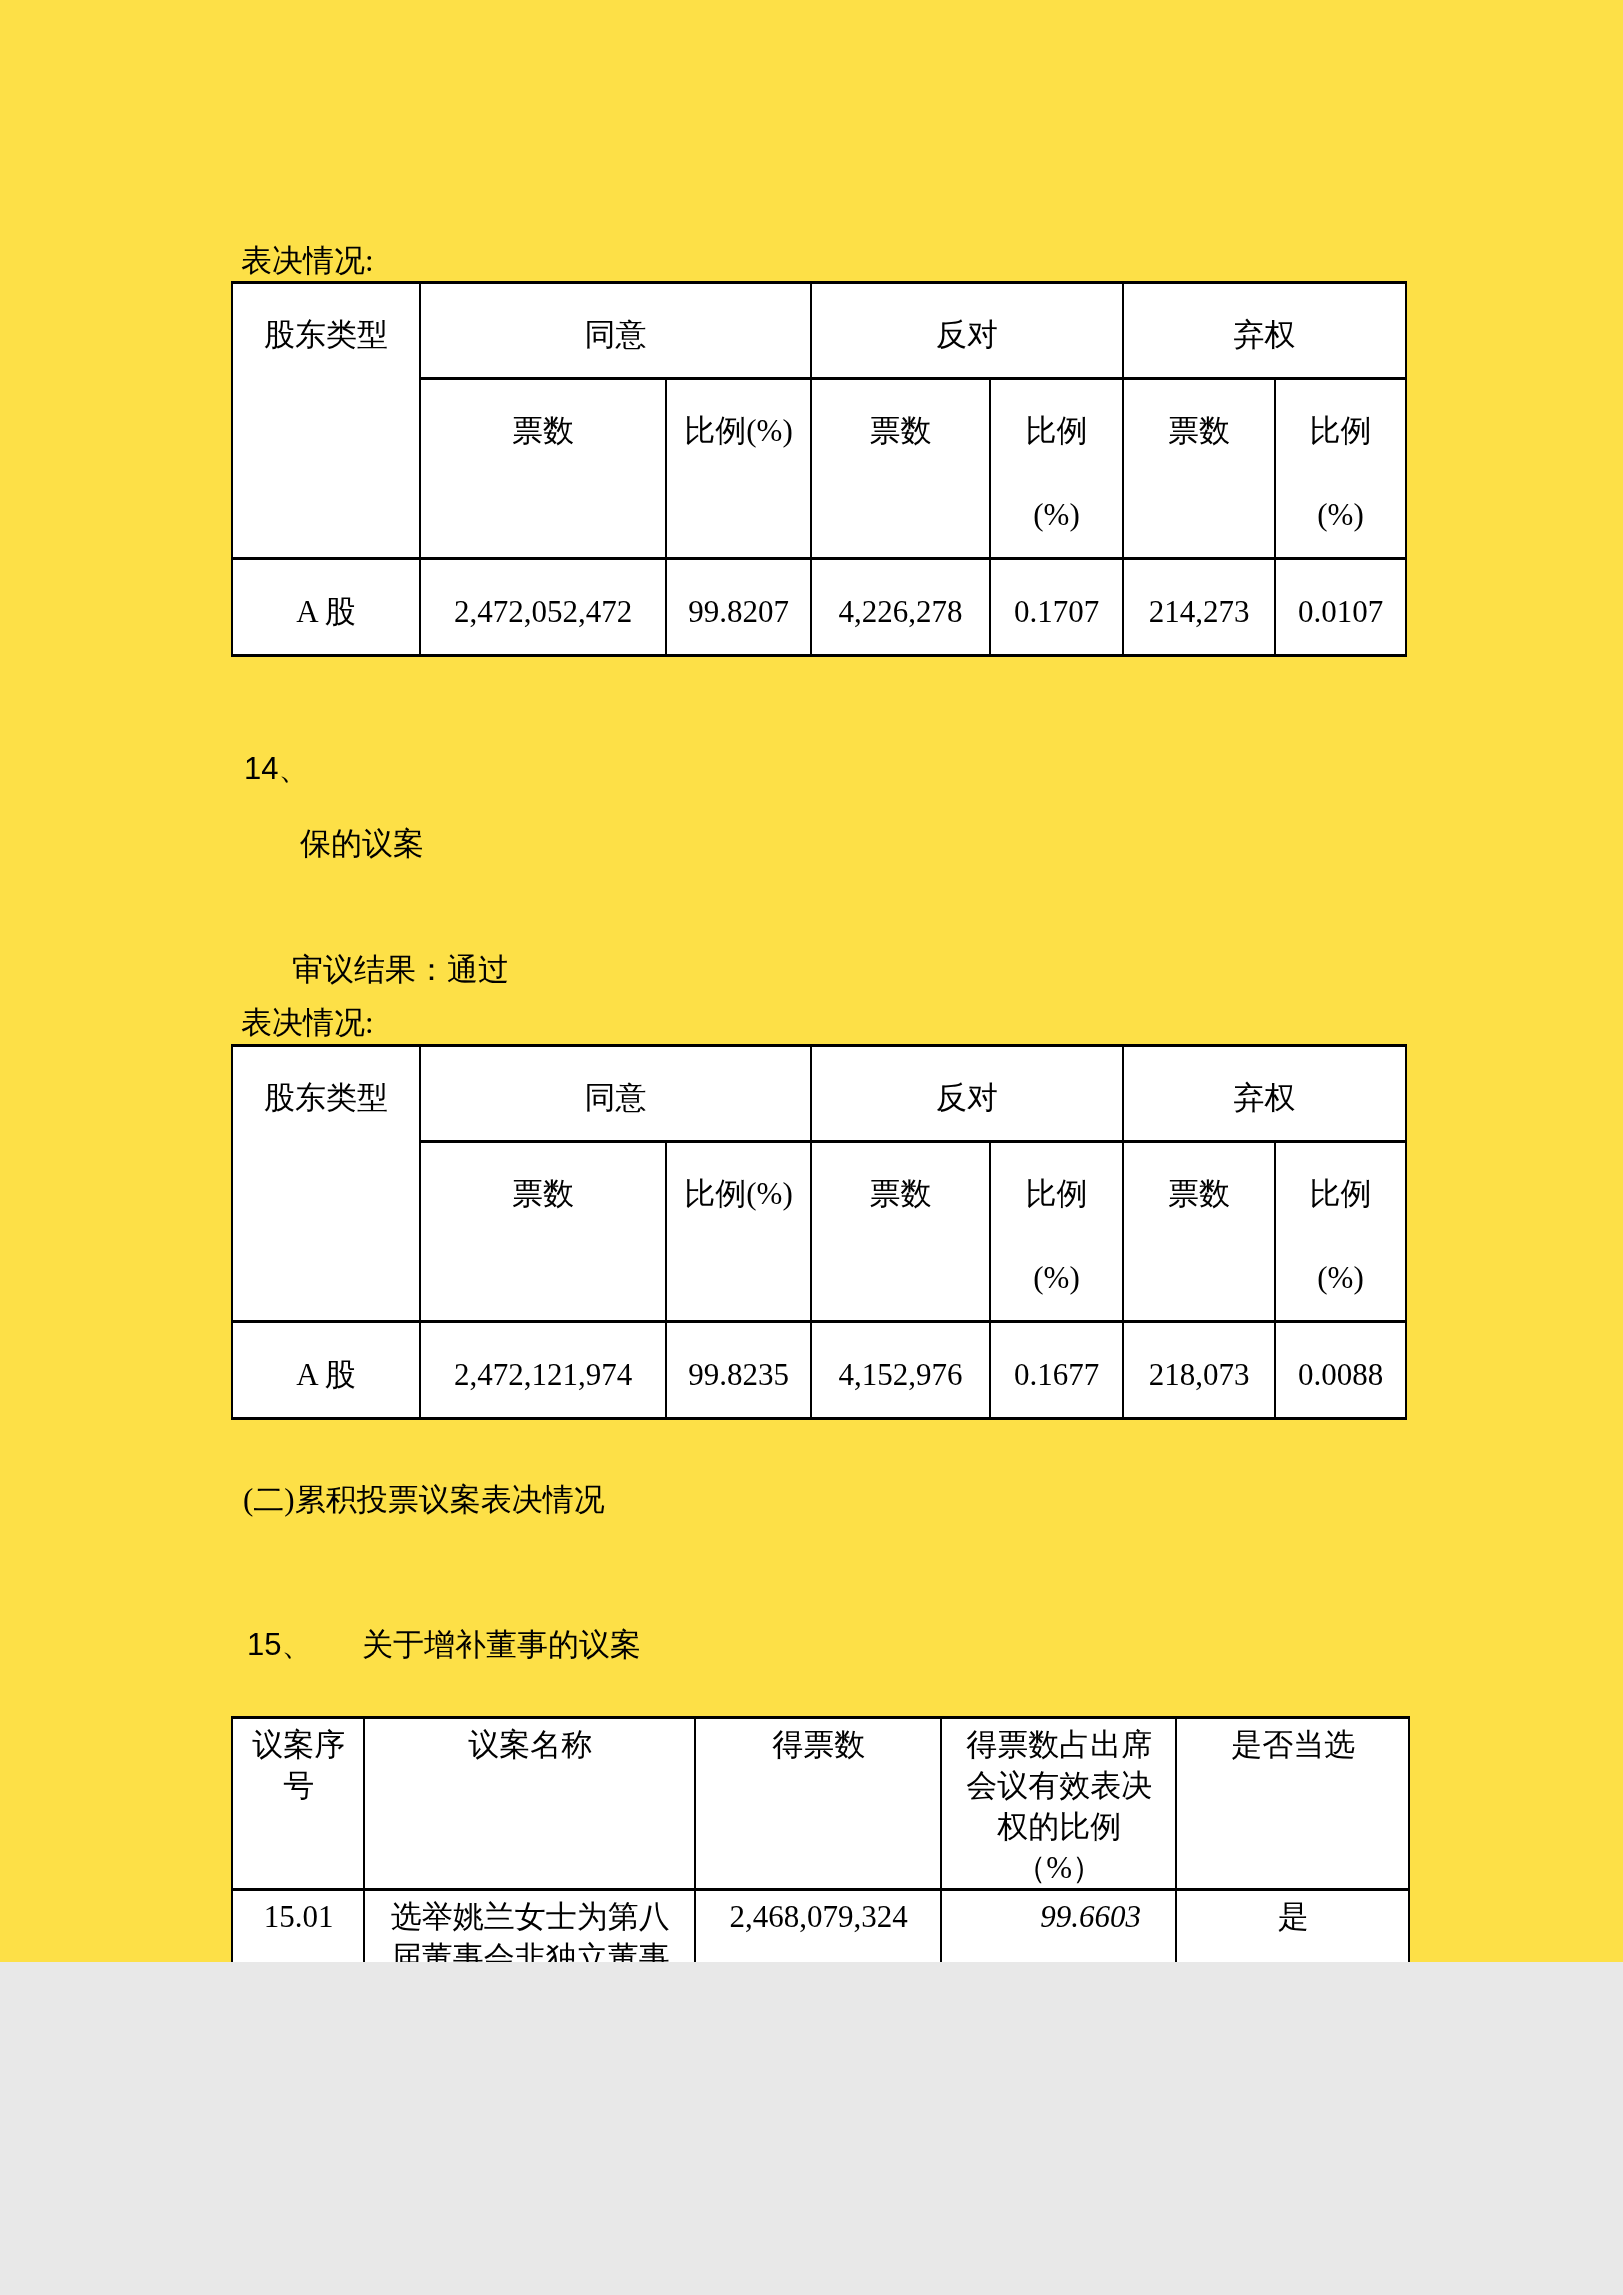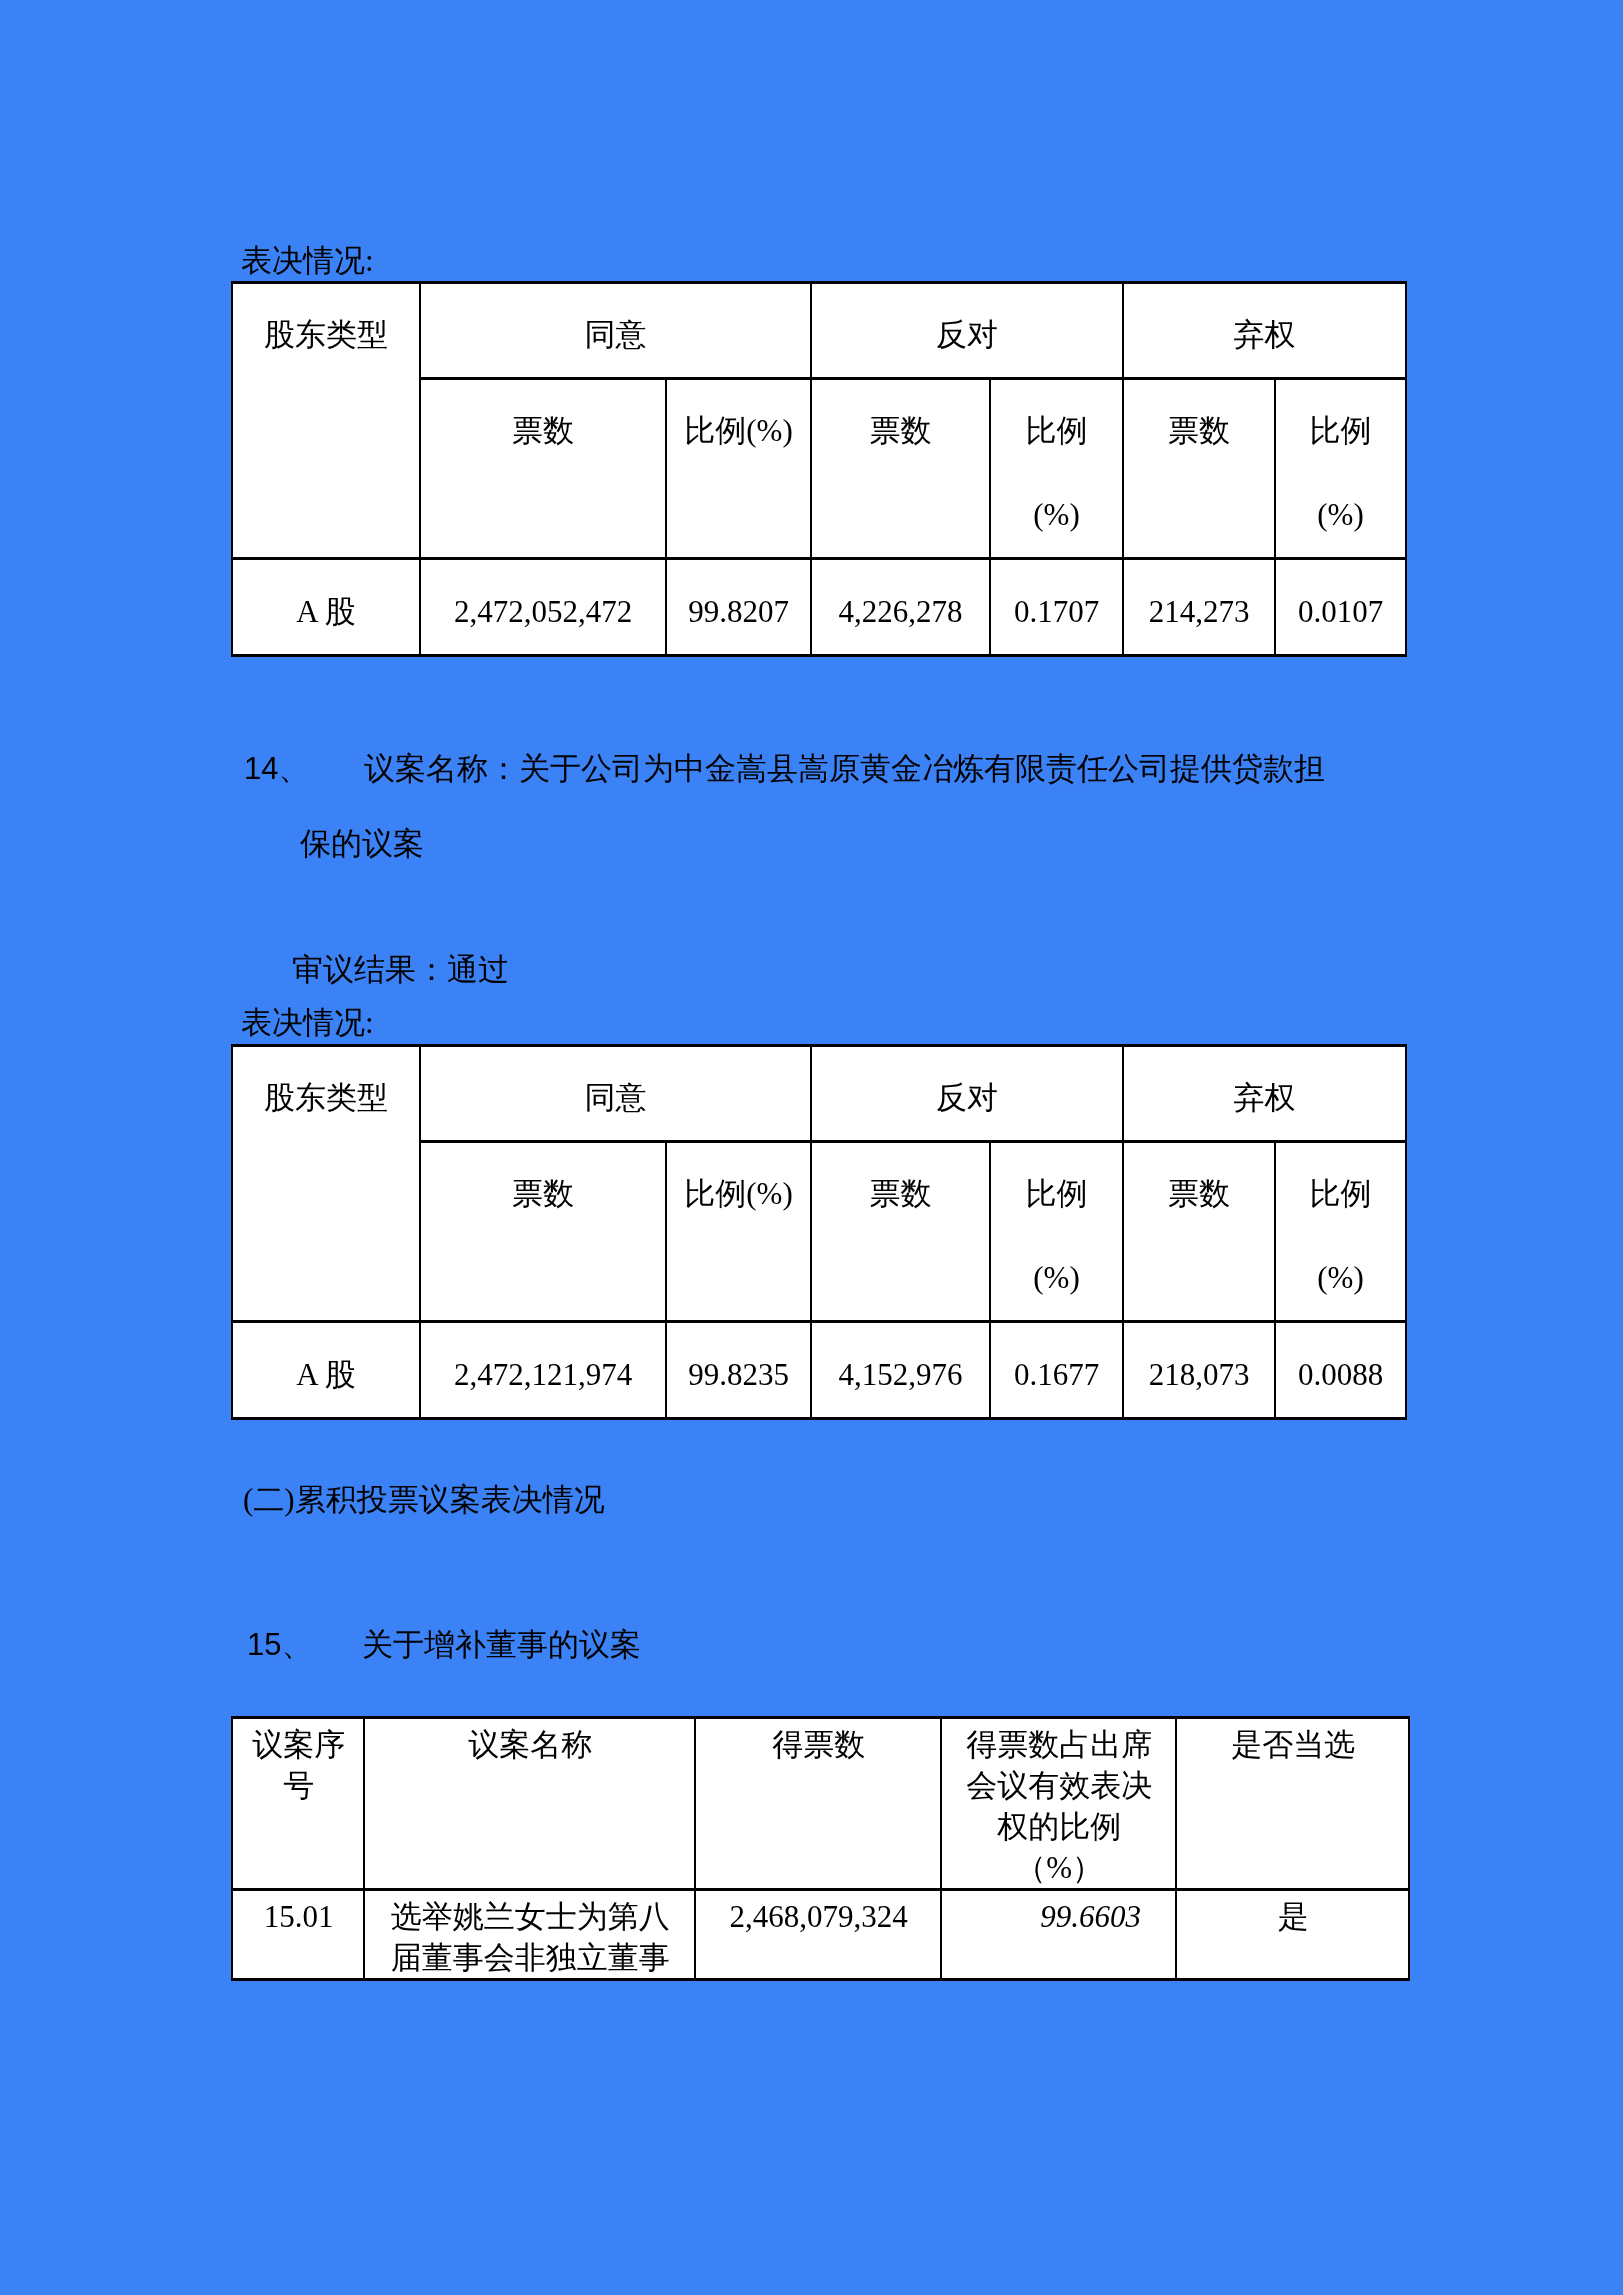--- a/index.html
+++ b/index.html
@@ -1,20 +1,20 @@
 <!DOCTYPE html>
 <html style="font-size:10.5px"><head>
 <meta charset="utf-8">
 <style>
   html,body{margin:0;padding:0;background:#e8e8e8;}
   .page{
     position:relative;
-    width:1623px;height:2295px;
+    width:1623px;height:1962px;
     margin:0 auto;
-    background:#3b82f6;
+    background:#fde047;
     font-family:"Liberation Serif","DejaVu Serif",serif;
     font-size:31px;
     color:#000;
   }
   .line{
     position:absolute;
     white-space:nowrap;
     line-height:39px;
   }
   .sans{font-family:"Liberation Sans","DejaVu Sans",sans-serif;}
@@ -96,21 +96,20 @@
       <td>99.8207</td>
       <td>4,226,278</td>
       <td>0.1707</td>
       <td>214,273</td>
       <td>0.0107</td>
     </tr>
   </tbody>
     </table>
 
   <div class="line sans" style="left:244px;top:749px">14、</div>
-  <div class="line" style="left:364px;top:749px">议案名称：关于公司为中金嵩县嵩原黄金冶炼有限责任公司提供贷款担</div>
   <div class="line" style="left:300px;top:824px">保的议案</div>
   <div class="line" style="left:292px;top:950px">审议结果：通过</div>
   <div class="line" style="left:241px;top:1003px">表决情况:</div>
 
   <table class="vt" style="top:1044px">
     <colgroup>
       <col style="width:188px">
         <col style="width:246px">
         <col style="width:145px">
       <col style="width:179px">

